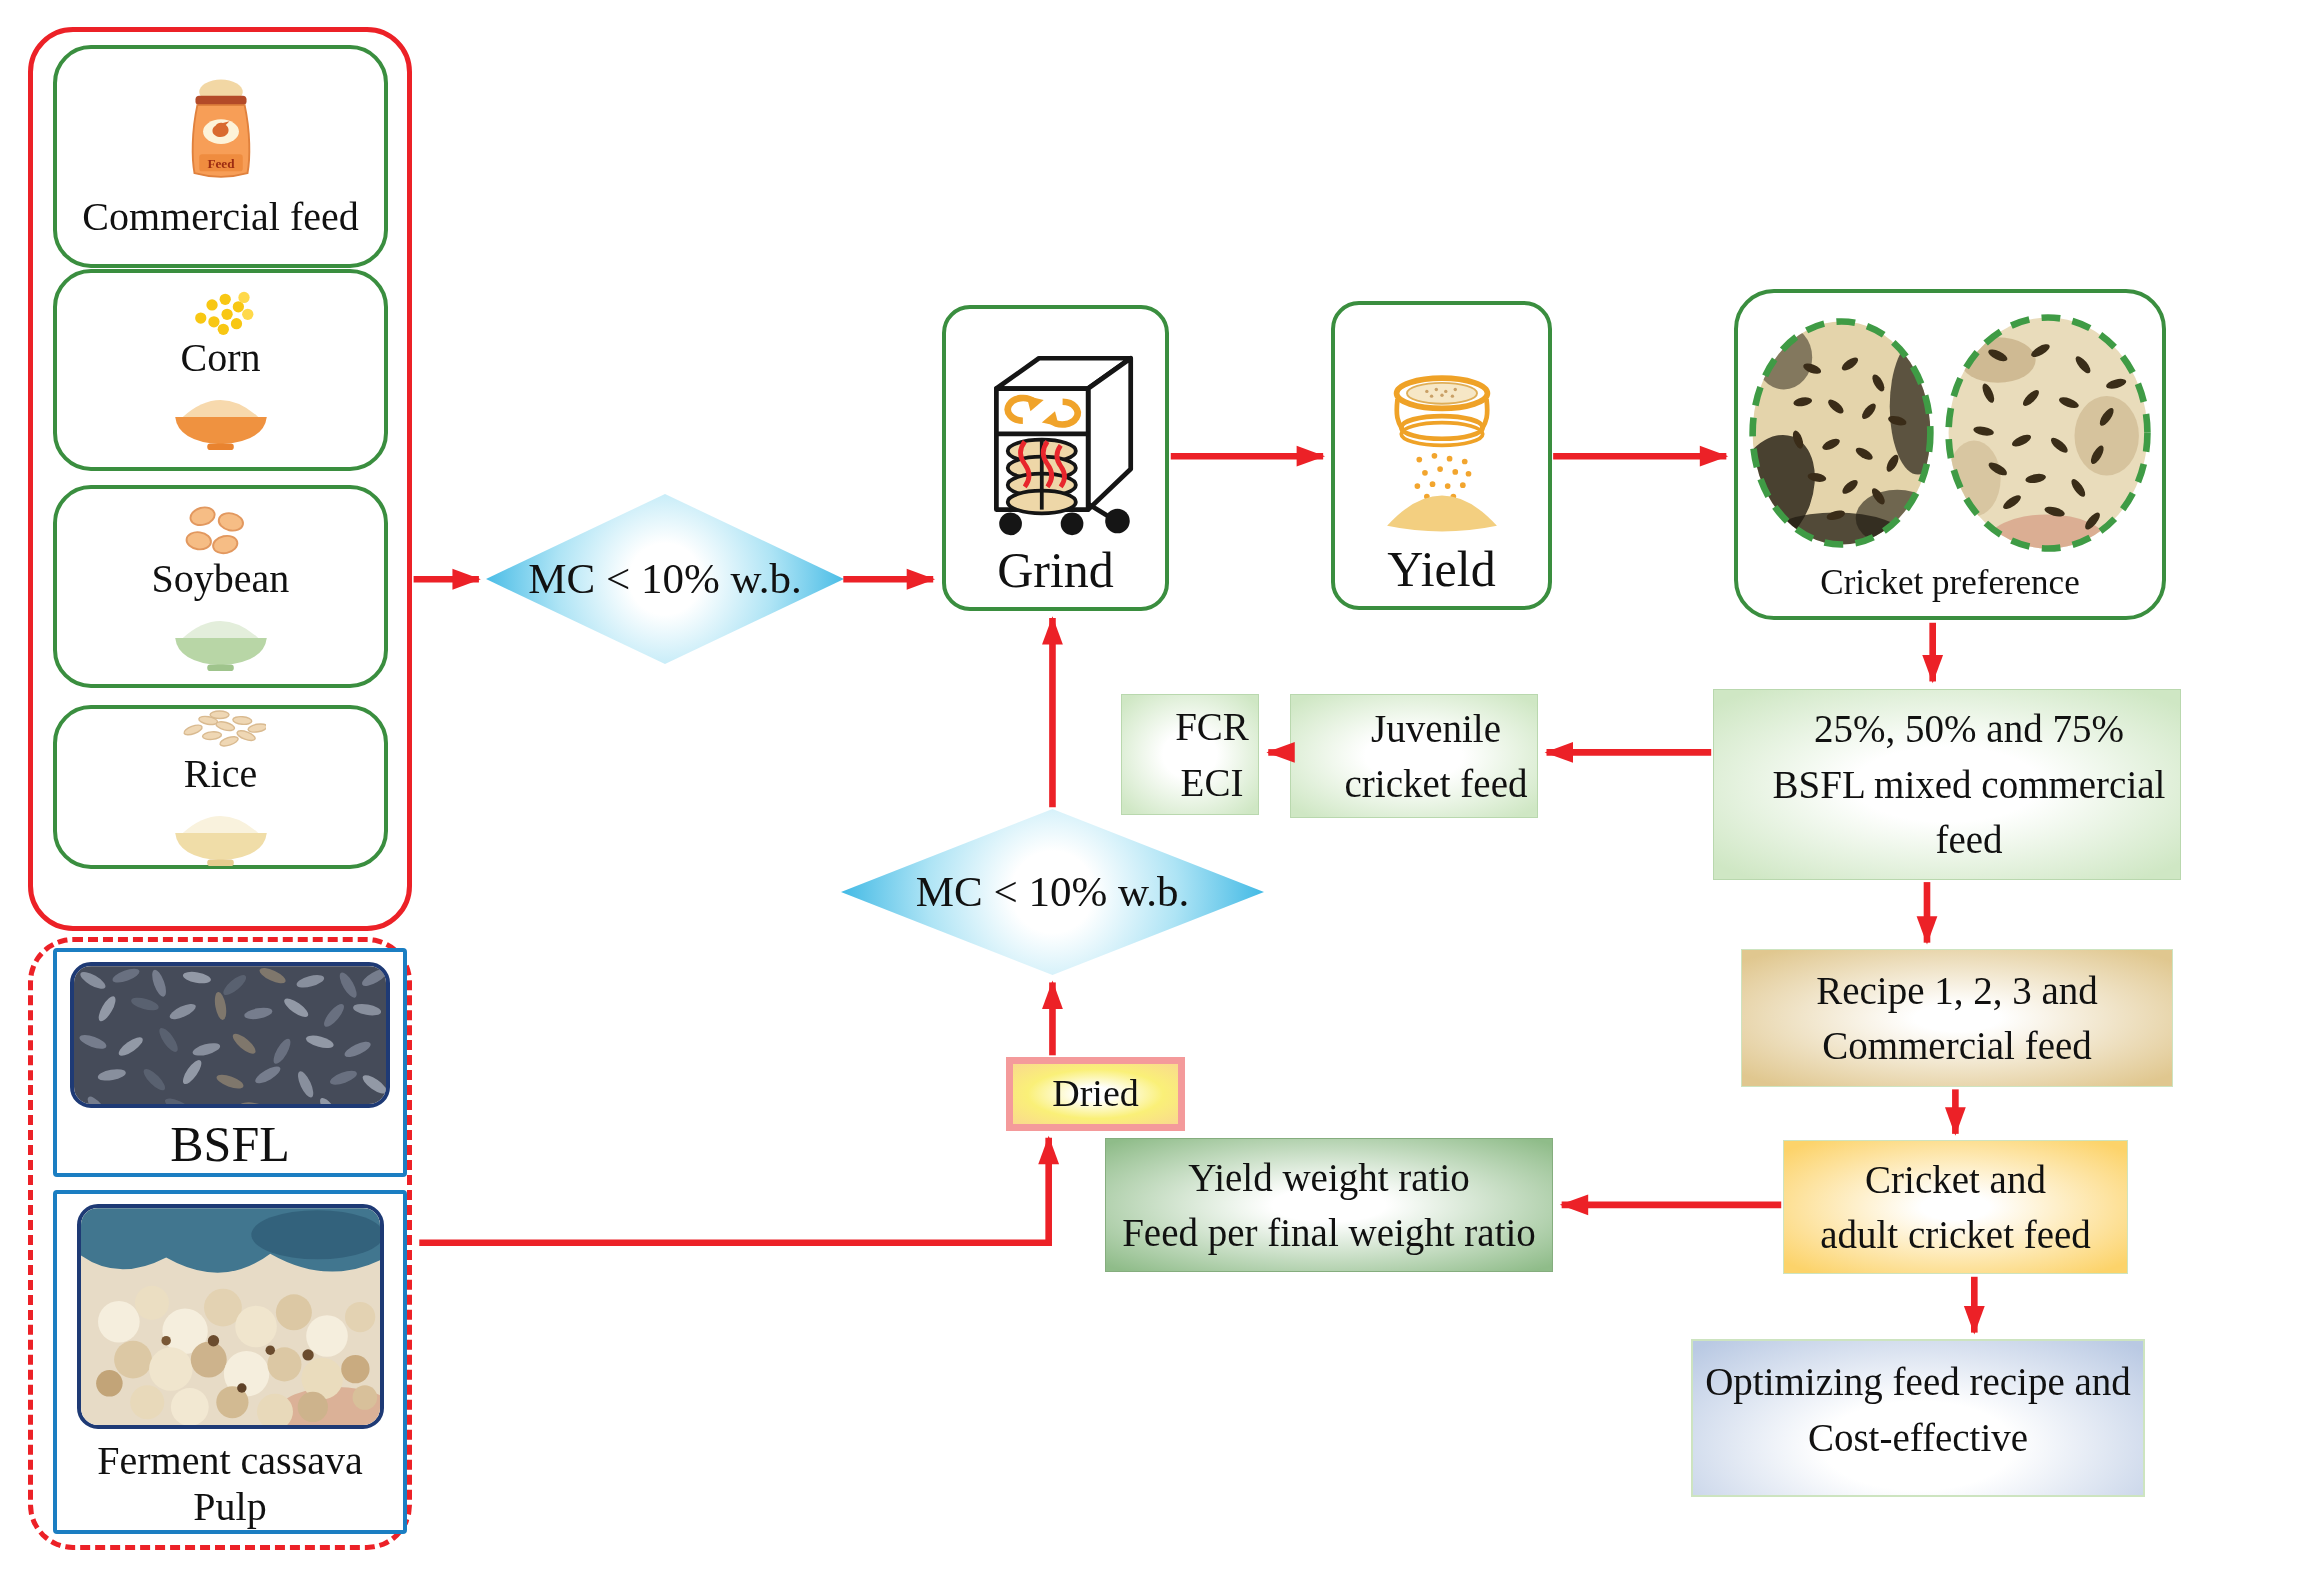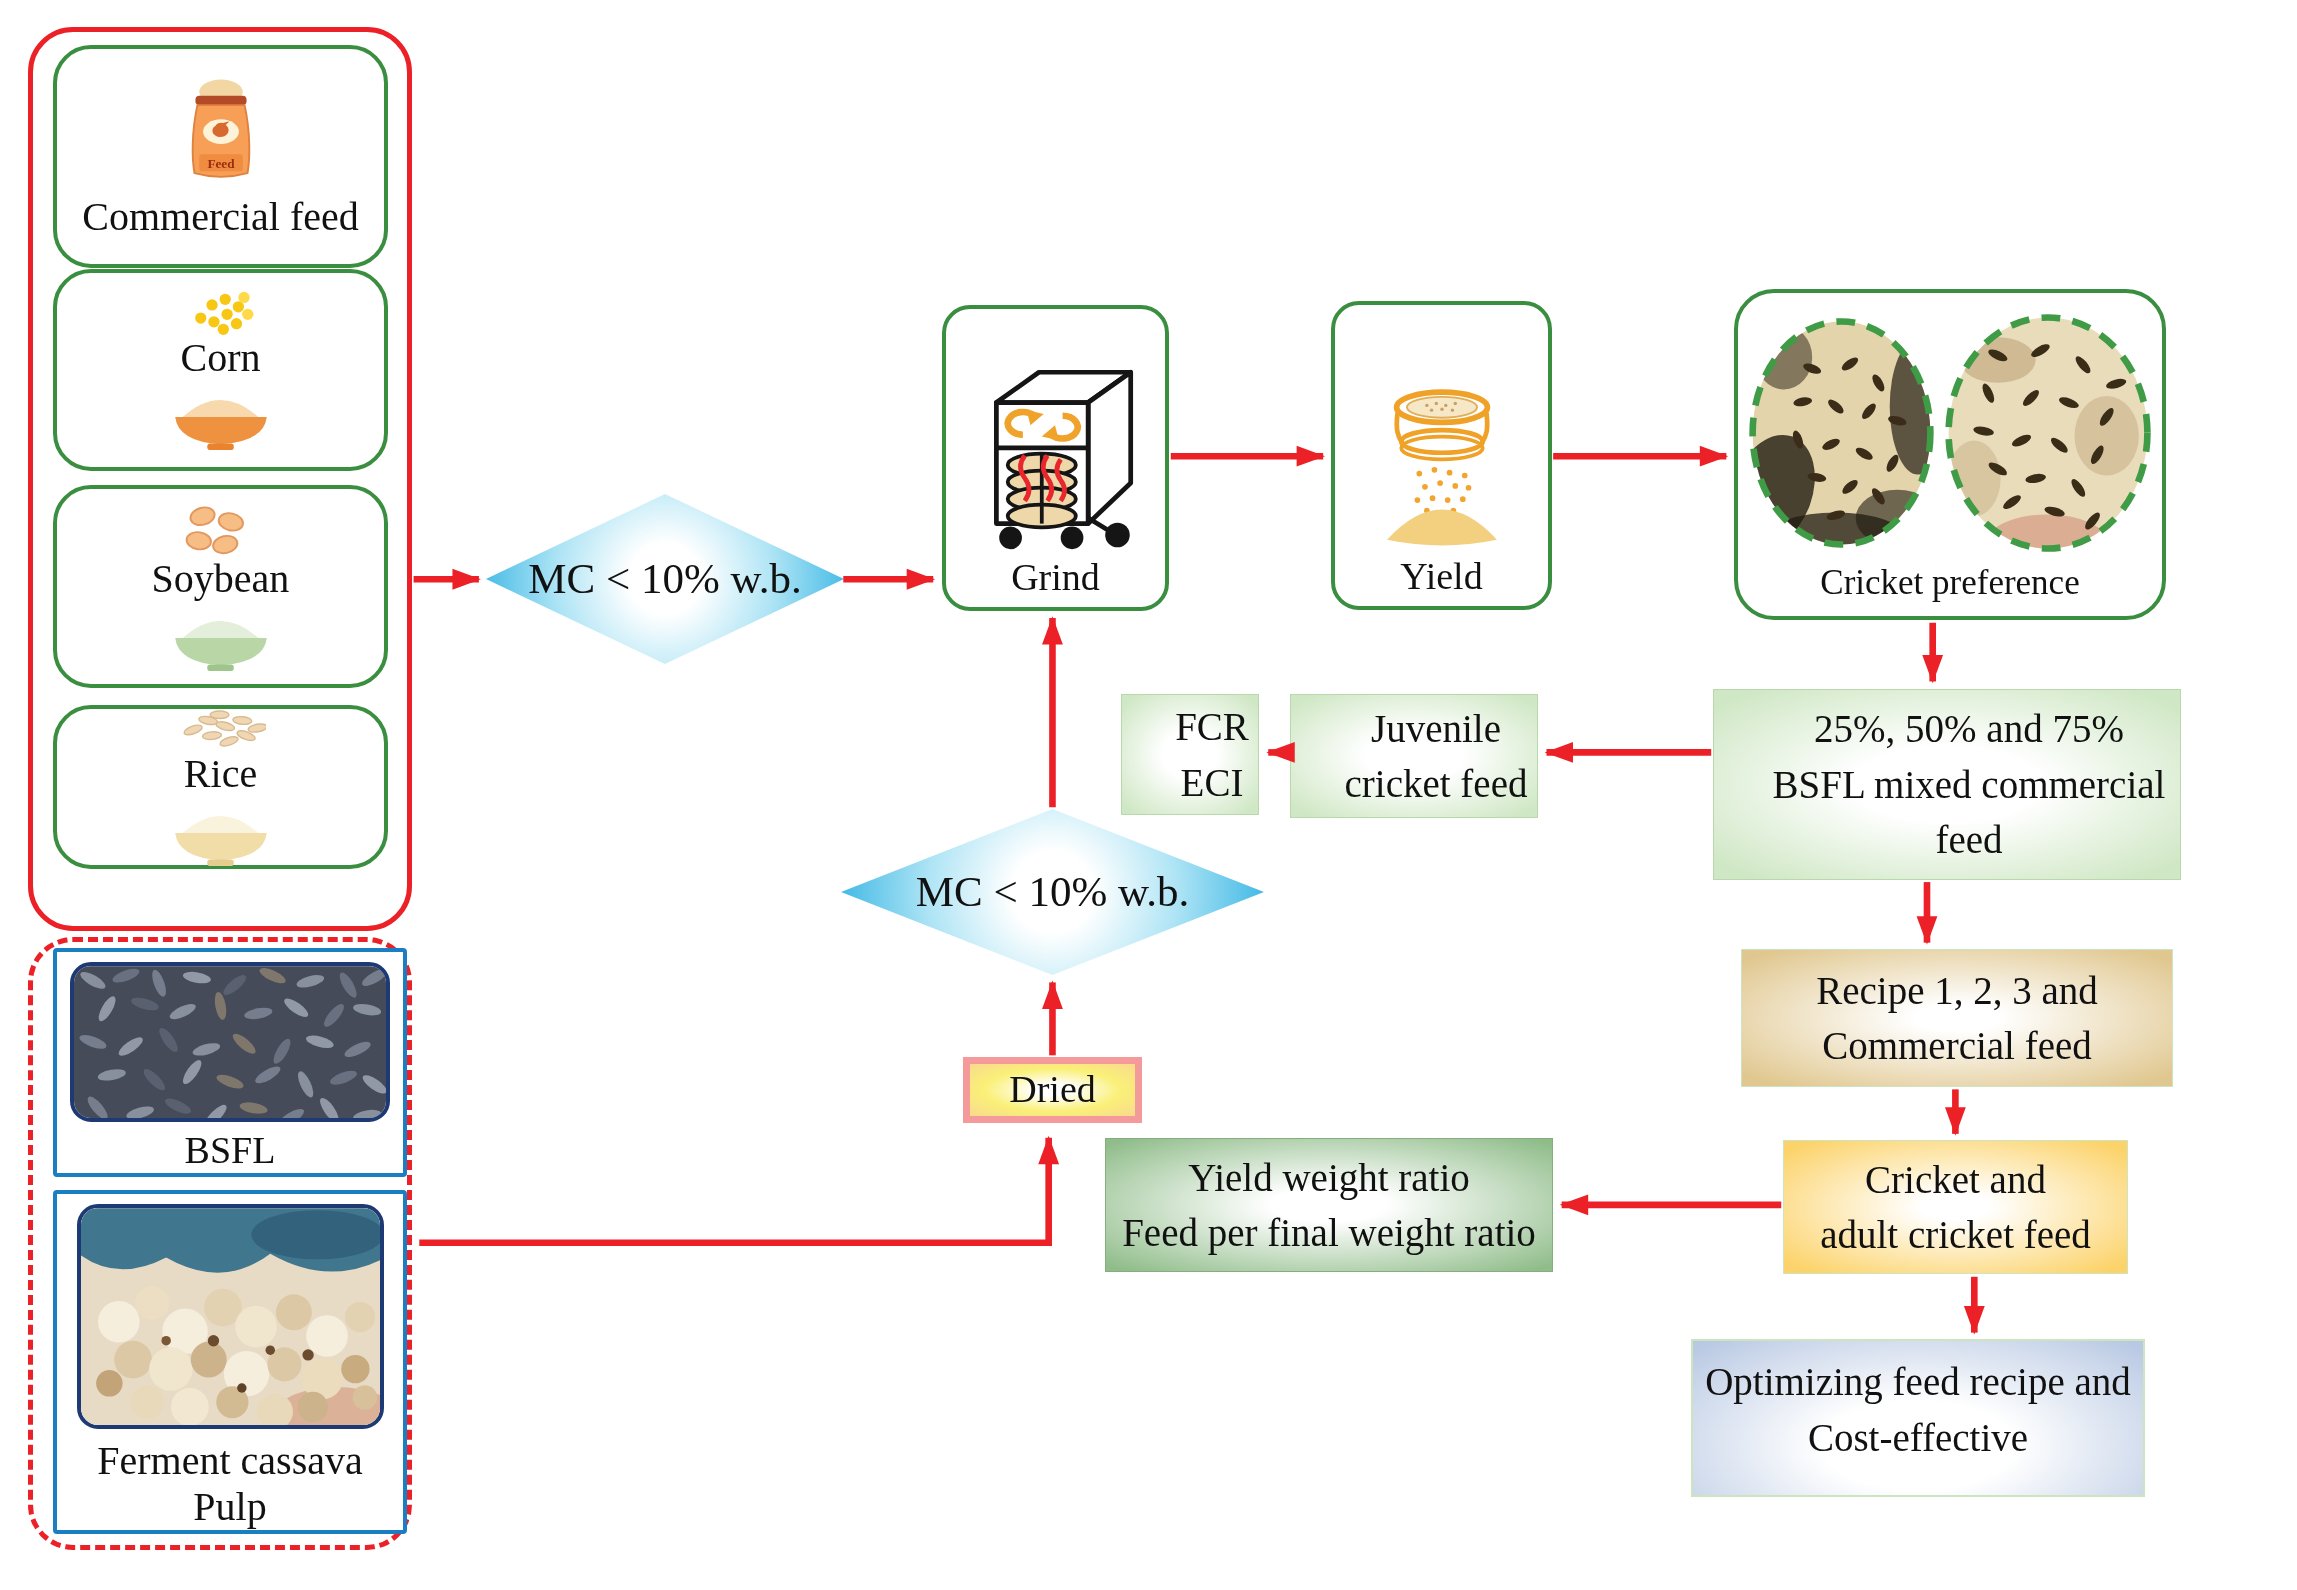--- a/index.html
+++ b/index.html
@@ -9,21 +9,21 @@
   
   .red-solid{border:5.7px solid #ec2127;border-radius:45px;background:#fff;}
   .red-dashed{border:5.7px dashed #ec2127;border-radius:45px;background:transparent;}
   
   .gcard{border:4.7px solid #3a8e3f;border-radius:38px;background:#fff;
          display:flex;flex-direction:column;align-items:center;justify-content:center;}
   .bluecard{border:4.7px solid #1b7ec2;border-radius:4px;background:#fff;
          display:flex;flex-direction:column;align-items:center;justify-content:flex-start;}
   .photo{border:4.7px solid #1e3a75;border-radius:21px;overflow:hidden;line-height:0;}
   .cap{font-size:40px;text-align:center;line-height:1.15;}
-  .cap-lg{font-size:38px;text-align:center;line-height:1.15;}
+  .cap-lg{font-size:50px;text-align:center;line-height:1.15;}
   
   .procbox{border:4.7px solid #3a8e3f;border-radius:28px;background:#fff;
            display:flex;flex-direction:column;align-items:center;justify-content:flex-end;padding-bottom:7.6px;}
   .cricketbox{border:4.7px solid #3a8e3f;border-radius:40px;background:#fff;}
   
   .diamond{clip-path:polygon(50% 0,100% 50%,50% 100%,0 50%);
            background:radial-gradient(circle at 50% 50%, #ffffff 0%, #ffffff 18%, #aee4f5 55%, #2fb2e2 100%);
            display:flex;align-items:center;justify-content:center;}
   .diamond .cap-lg{font-size:43px;}
   
@@ -427,21 +427,21 @@
   <div class="abs flowbox bg-dg" style="left:1105px;top:1138px;width:448px;height:134px;">
     <div class="line">Yield weight ratio</div>
     <div class="line">Feed per final weight ratio</div>
   </div>
 
   <div class="abs flowbox bg-blue" style="left:1691px;top:1339px;width:454px;height:158px;justify-content:flex-start;padding-top:13.2px;">
     <div class="line">Optimizing feed recipe and</div>
     <div class="line">Cost-effective</div>
   </div>
 
-  <div class="abs dried" style="left:963px;top:1057px;width:179px;height:66px;">
+  <div class="abs dried" style="left:1006px;top:1057px;width:179px;height:74px;">
     <div class="cap">Dried</div>
   </div>
 
   <svg class="arrows" width="2298" height="1591" viewBox="0 0 2428 1681">
     <defs>
       <marker id="ah" markerUnits="userSpaceOnUse" markerWidth="32" markerHeight="24" refX="29" refY="12" orient="auto">
         <path d="M1,1 L31,12 L1,23 Z" fill="#ec2127"></path>
       </marker>
     </defs>
     <g stroke="#ec2127" stroke-width="7" fill="none">

